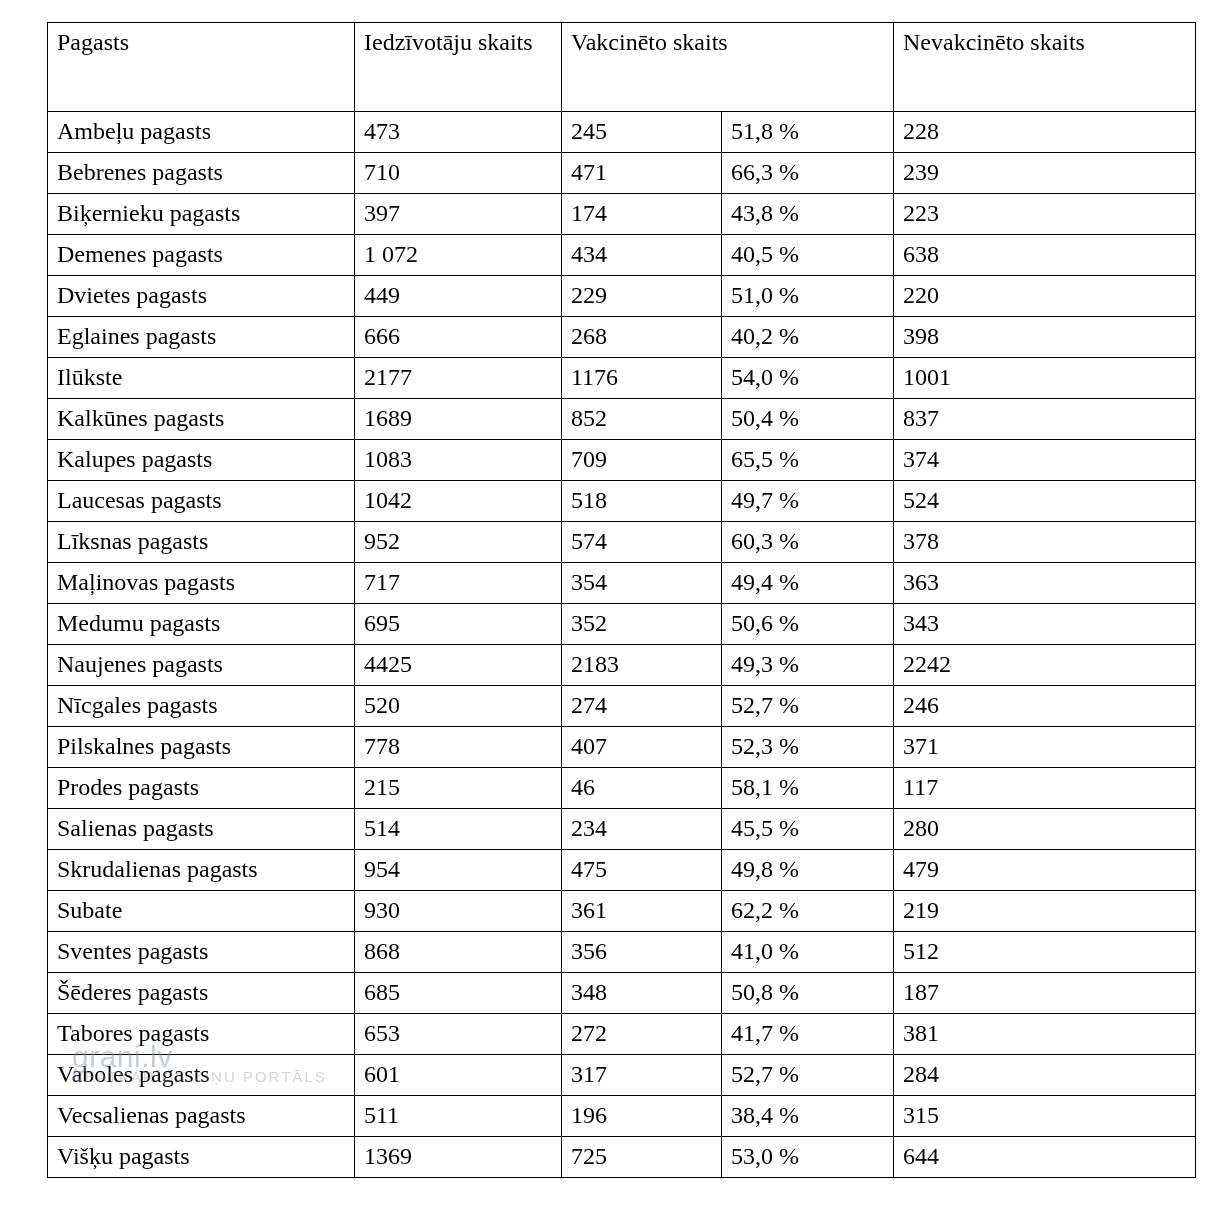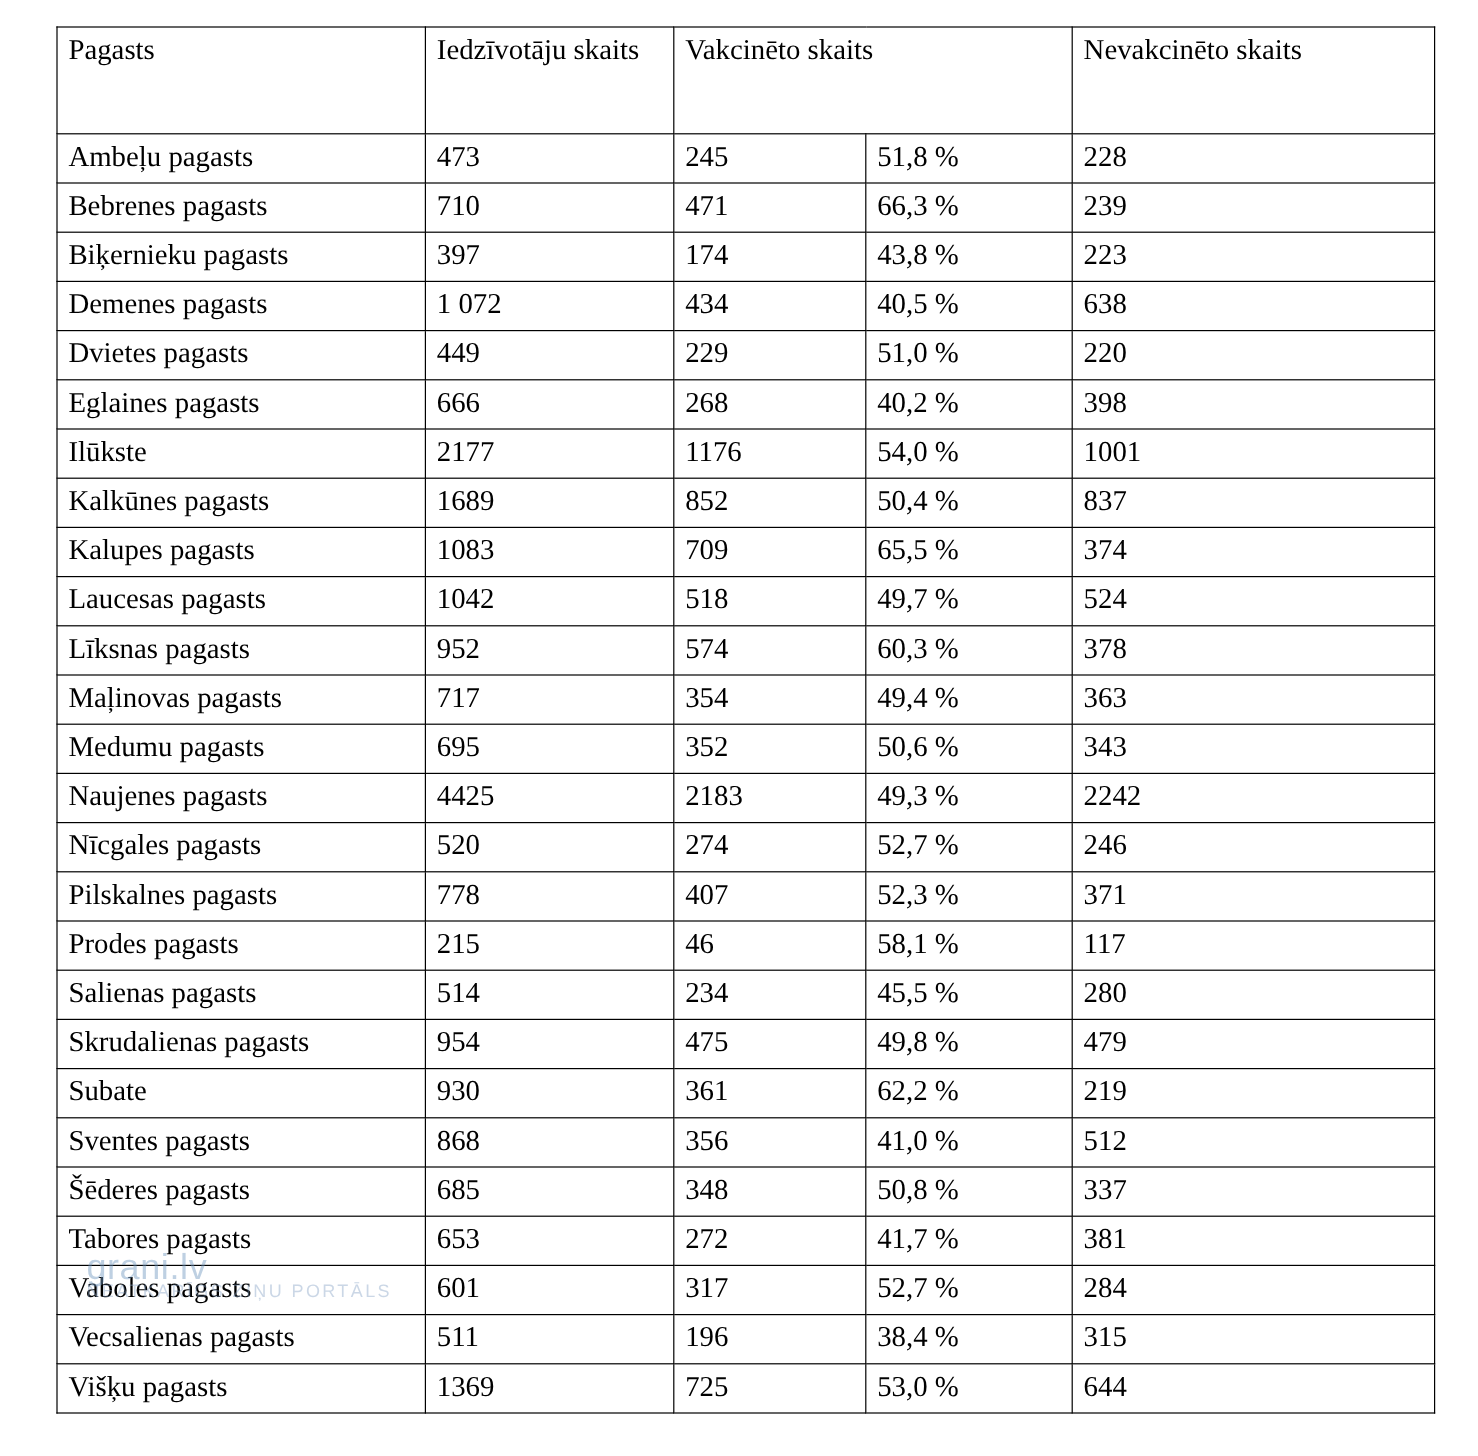--- a/index.html
+++ b/index.html
@@ -243,21 +243,21 @@
           <td>868</td>
           <td>356</td>
           <td>41,0 %</td>
           <td>512</td>
         </tr>
         <tr>
           <td>Šēderes pagasts</td>
           <td>685</td>
           <td>348</td>
           <td>50,8 %</td>
-          <td>337</td>
+          <td>187</td>
         </tr>
         <tr>
           <td>Tabores pagasts</td>
           <td>653</td>
           <td>272</td>
           <td>41,7 %</td>
           <td>381</td>
         </tr>
         <tr>
           <td>Vaboles pagasts</td>

